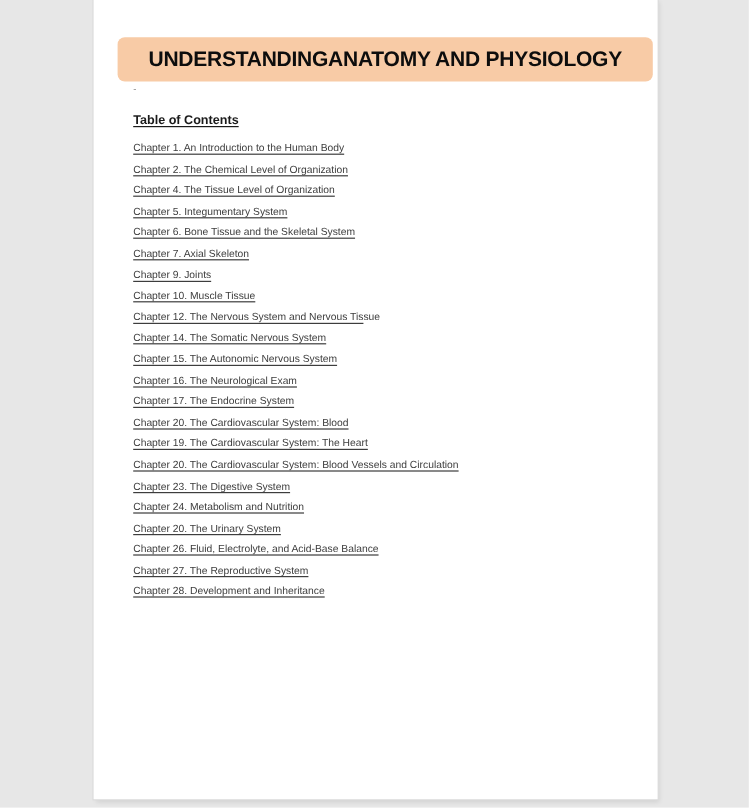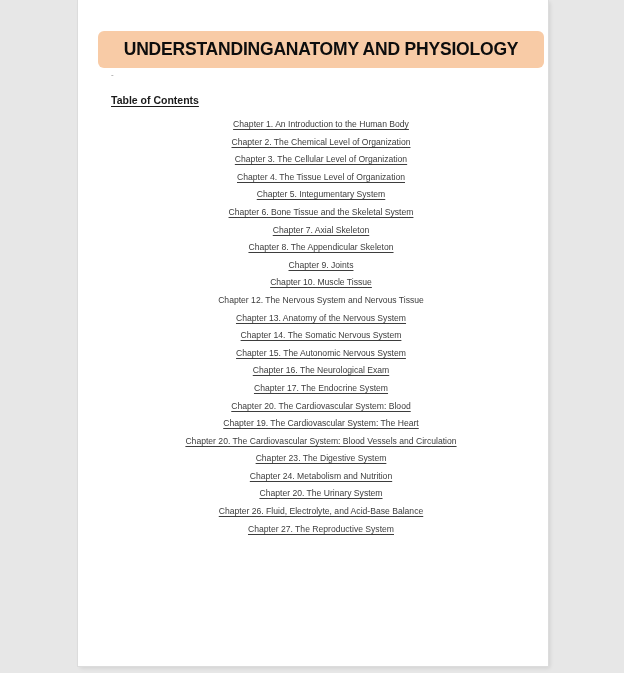--- a/index.html
+++ b/index.html
@@ -71,39 +71,39 @@
     text-underline-offset: 2px;
     line-height: 14px;
     margin-top: 12px;
     margin-bottom: 6px;
     display: inline-block;
   }
   #toc-list {
     list-style: none;
     margin: 0;
     padding: 0;
-    text-align: center;
   }
   #toc-list li {
     height: 17.6px;
     line-height: 17.6px;
   }
   .toc-link {
     font-size: 8.6px;
     color: #3d3d3d;
     text-decoration: underline;
     text-underline-offset: 1.5px;
     text-decoration-thickness: 0.7px;
     white-space: nowrap;
     cursor: pointer;
   }
   .toc-link.partial-underline {
     text-decoration: none;
   }
   .toc-link.partial-underline .ul-part {
+    text-decoration: underline;
     text-underline-offset: 1.5px;
     text-decoration-thickness: 0.7px;
   }
   .toc-link.partial-underline .plain-part {
     text-decoration: none;
   }
 </style>
 </head>
 <body>
 
@@ -113,39 +113,37 @@
     <div id="title-banner">
       <div id="title-text">UNDERSTANDINGANATOMY AND PHYSIOLOGY</div>
     </div>
 
     <div id="doc-body">
       <div id="stray-dash">-</div>
       <div id="toc-heading">Table of Contents</div>
       <ul id="toc-list">
           <li><span class="toc-link">Chapter 1. An Introduction to the Human Body</span></li>
           <li><span class="toc-link">Chapter 2. The Chemical Level of Organization</span></li>
-          <li><span class="toc-link">Chapter 3. The Cellular Level of Organization</span></li>
           <li><span class="toc-link">Chapter 4. The Tissue Level of Organization</span></li>
           <li><span class="toc-link">Chapter 5. Integumentary System</span></li>
           <li><span class="toc-link">Chapter 6. Bone Tissue and the Skeletal System</span></li>
           <li><span class="toc-link">Chapter 7. Axial Skeleton</span></li>
-          <li><span class="toc-link">Chapter 8. The Appendicular Skeleton</span></li>
           <li><span class="toc-link">Chapter 9. Joints</span></li>
           <li><span class="toc-link">Chapter 10. Muscle Tissue</span></li>
           <li><span class="toc-link partial-underline"><span class="ul-part">Chapter 12. The Nervous System and Nervous Tis</span><span class="plain-part">sue</span></span></li>
-          <li><span class="toc-link">Chapter 13. Anatomy of the Nervous System</span></li>
           <li><span class="toc-link">Chapter 14. The Somatic Nervous System</span></li>
           <li><span class="toc-link">Chapter 15. The Autonomic Nervous System</span></li>
           <li><span class="toc-link">Chapter 16. The Neurological Exam</span></li>
           <li><span class="toc-link">Chapter 17. The Endocrine System</span></li>
           <li><span class="toc-link">Chapter 20. The Cardiovascular System: Blood</span></li>
           <li><span class="toc-link">Chapter 19. The Cardiovascular System: The Heart</span></li>
           <li><span class="toc-link">Chapter 20. The Cardiovascular System: Blood Vessels and Circulation</span></li>
           <li><span class="toc-link">Chapter 23. The Digestive System</span></li>
           <li><span class="toc-link">Chapter 24. Metabolism and Nutrition</span></li>
           <li><span class="toc-link">Chapter 20. The Urinary System</span></li>
           <li><span class="toc-link">Chapter 26. Fluid, Electrolyte, and Acid-Base Balance</span></li>
           <li><span class="toc-link">Chapter 27. The Reproductive System</span></li>
+          <li><span class="toc-link">Chapter 28. Development and Inheritance</span></li>
         </ul>
     </div>
 
   </div>
 </div>
 
 </body></html>

